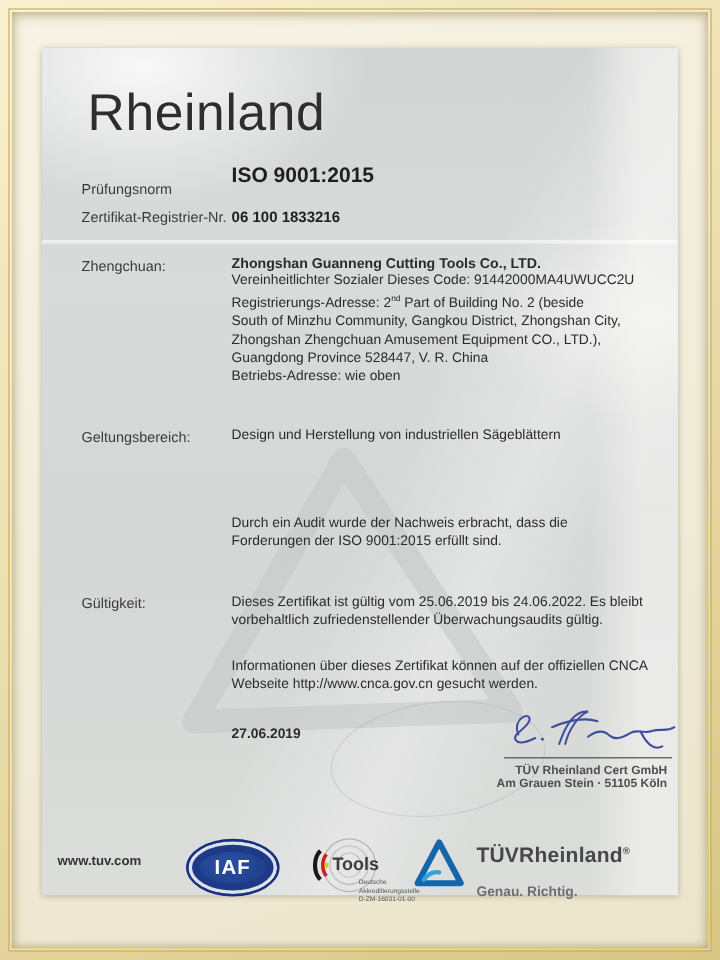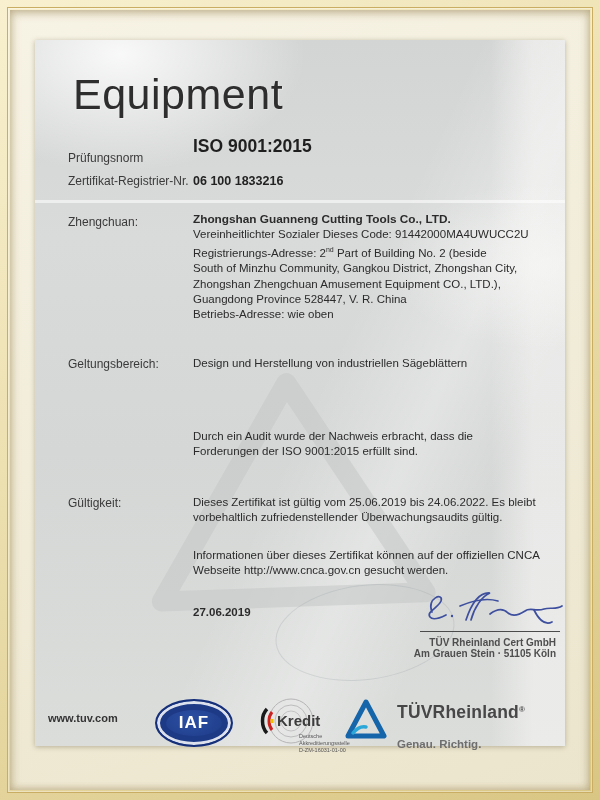--- a/index.html
+++ b/index.html
@@ -76,21 +76,21 @@
 <div class="frame-edge"></div>
 <div class="mat"></div>
 
 <div class="paper">
 
   <svg class="watermark" width="320" height="250" viewBox="0 0 320 250">
     <path d="M160 18 L292 232 L28 232 Z" fill="none" stroke="#c5c8c7" stroke-width="20" stroke-linejoin="round" transform="rotate(-2 160 125)"></path>
   </svg>
   <div class="seal-emboss"></div>
 
-  <div class="title">Equipment</div>
+  <div class="title">Rheinland</div>
 
   <div class="lbl" style="top:111px">Prüfungsnorm</div>
   <div class="val-norm">ISO 9001:2015</div>
 
   <div class="lbl" style="top:134px">Zertifikat-Registrier-Nr.</div>
   <div class="val-reg">06 100 1833216</div>
 
   <div class="divider" style="top:160px"></div>
 
   <div class="lbl" style="top:175px">Zhengchuan:</div>
@@ -140,21 +140,21 @@
 
   <div class="dakks">
     <svg width="135" height="72" viewBox="0 0 135 72">
       <circle cx="48" cy="26" r="22" fill="none" stroke="#b5b5b5" stroke-width="1"></circle>
       <circle cx="48" cy="26" r="16" fill="none" stroke="#bcbcbc" stroke-width="1"></circle>
       <circle cx="48" cy="26" r="10" fill="none" stroke="#c3c3c3" stroke-width="1"></circle>
       <path d="M24 14 C18 20, 18 32, 24 38" fill="none" stroke="#1a1a1a" stroke-width="3.5"></path>
       <path d="M29 17 C25 22, 25 30, 29 35" fill="none" stroke="#cc2222" stroke-width="3"></path>
       <path d="M29 24 L29 28" fill="none" stroke="#f0c000" stroke-width="3"></path>
     </svg>
-    <div class="dakks-word">Kredit</div>
+    <div class="dakks-word">Tools</div>
     <div class="dakks-fine">
       <div>Deutsche</div>
       <div>Akkreditierungsstelle</div>
       <div>D-ZM-16031-01-00</div>
     </div>
   </div>
 
   <div class="tuv-logo">
     <svg width="46" height="46" viewBox="0 0 46 46">
       <path d="M23 5 L41 39 L5 39 Z" fill="none" stroke="#1565ab" stroke-width="5" stroke-linejoin="round"></path>

